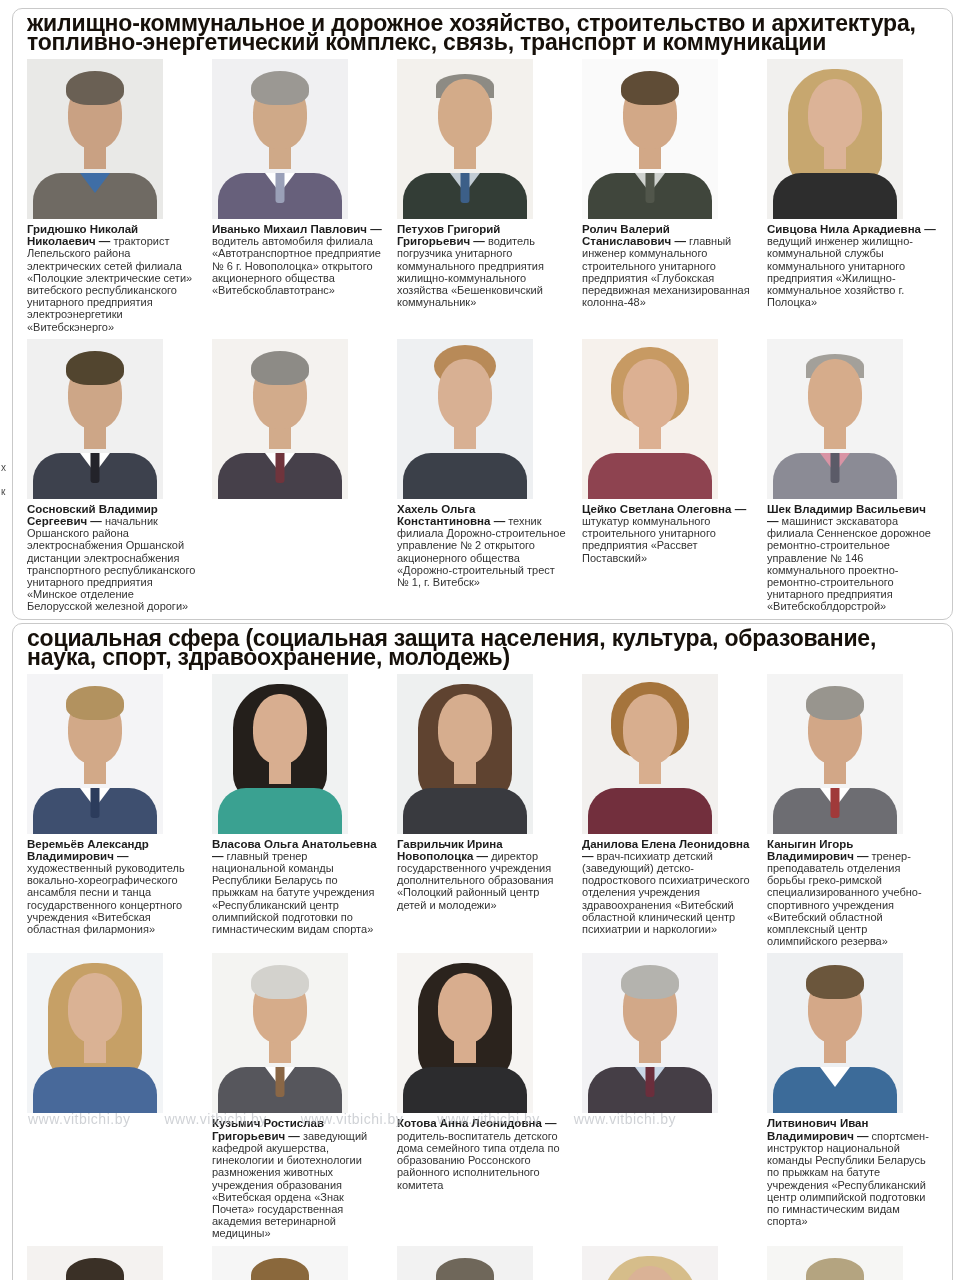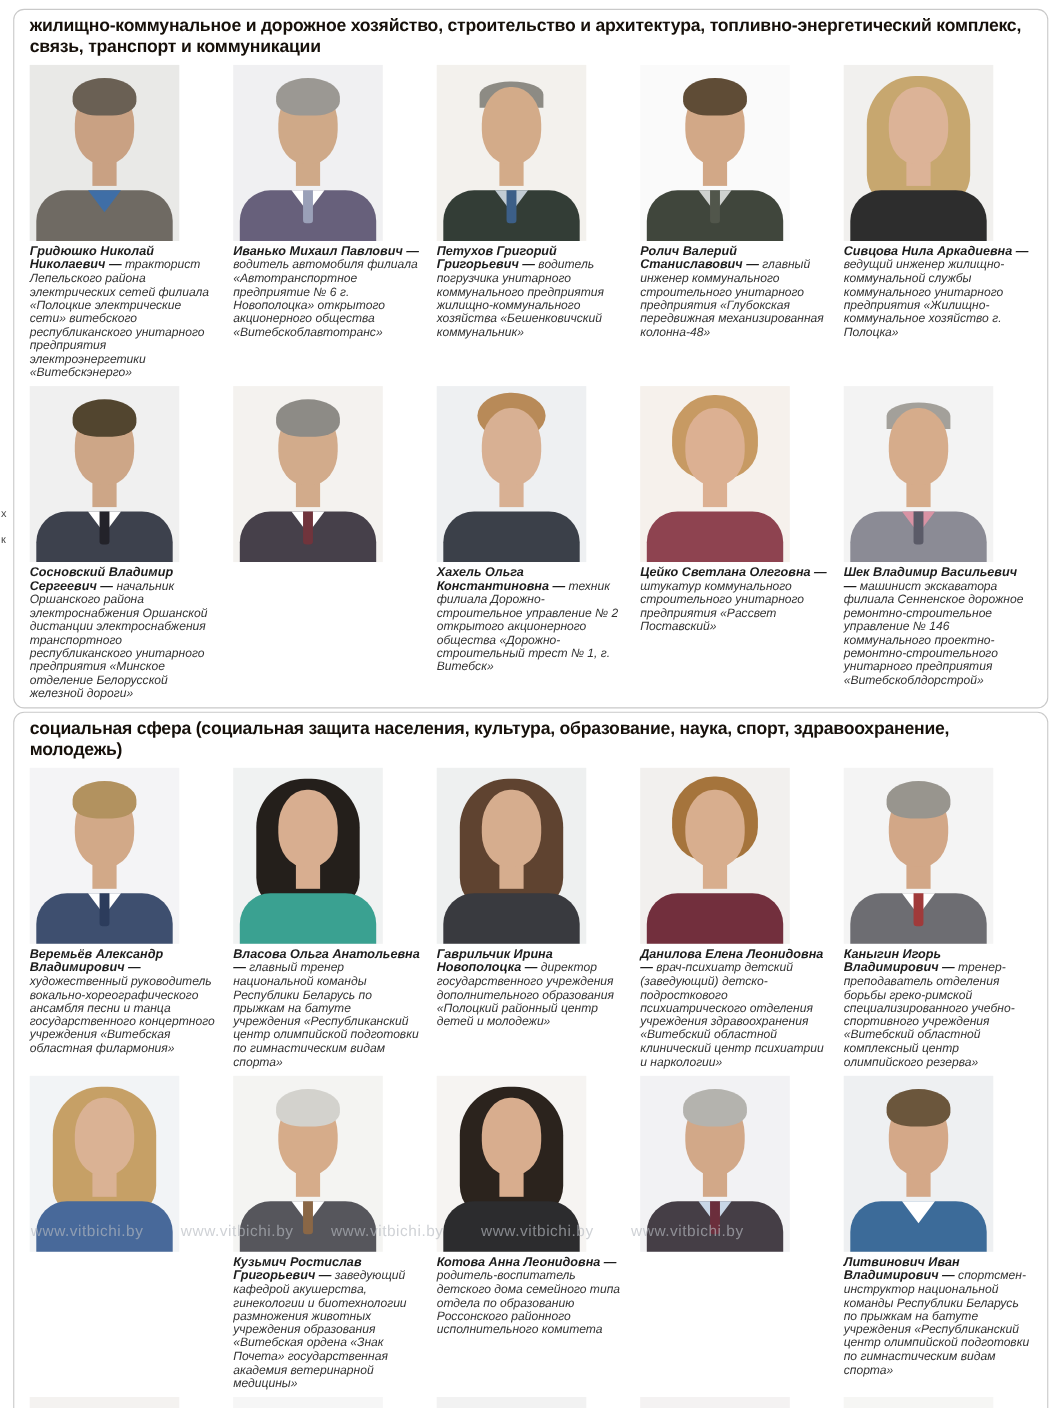--- a/index.html
+++ b/index.html
@@ -13,21 +13,21 @@
     font-family:"Liberation Sans", sans-serif;position:relative;
   }
   #sections{padding-top:8px;}
   .section-box{
     margin-left:12px;width:941px;background:#fff;
     border:1px solid var(--border);border-radius:10px;
   }
   .section-box + .section-box{margin-top:3px;}
   .section-title{
     margin:0;padding:5px 14px 7px;
-    font-size:16px;line-height:19px;font-weight:bold;
+    font-size:23px;line-height:19px;font-weight:bold;
     color:var(--title-color);letter-spacing:-0.2px;
   }
   .people-grid{
     display:grid;grid-template-columns:repeat(5,1fr);
     column-gap:14px;padding:0 14px;
   }
   .person-card{margin:0 0 6px;min-height:228px;}
   .photo{position:relative;width:136px;height:160px;overflow:hidden;background:var(--bg);}
   .head{
     position:absolute;top:20px;left:50%;transform:translateX(-50%);
@@ -51,21 +51,21 @@
   }
   .collar{
     position:absolute;top:0;left:50%;transform:translateX(-50%);
     width:0;height:0;border-left:15px solid transparent;
     border-right:15px solid transparent;border-top:20px solid #fff;
   }
   .tie{
     position:absolute;top:0;left:50%;transform:translateX(-50%);
     width:9px;height:30px;border-radius:0 0 3px 3px;
   }
-  .caption{margin-top:4px;font-size:11px;line-height:12.2px;color:var(--text-color);font-style:italic;}
+  .caption{margin-top:4px;font-size:11px;line-height:12.2px;color:var(--text-color);}
   .person-name{font-size:11.5px;color:var(--name-color);}
   .watermark{
     position:absolute;top:1108px;left:28px;width:926px;
     white-space:nowrap;overflow:hidden;
     font-size:14px;line-height:22px;color:var(--watermark-color);
     opacity:.65;letter-spacing:.5px;z-index:20;
   }
   .watermark span{margin-right:34px;}
   .edge-frag{position:absolute;left:1px;font-size:10px;color:#4a4a4a;z-index:30;}
 </style>

